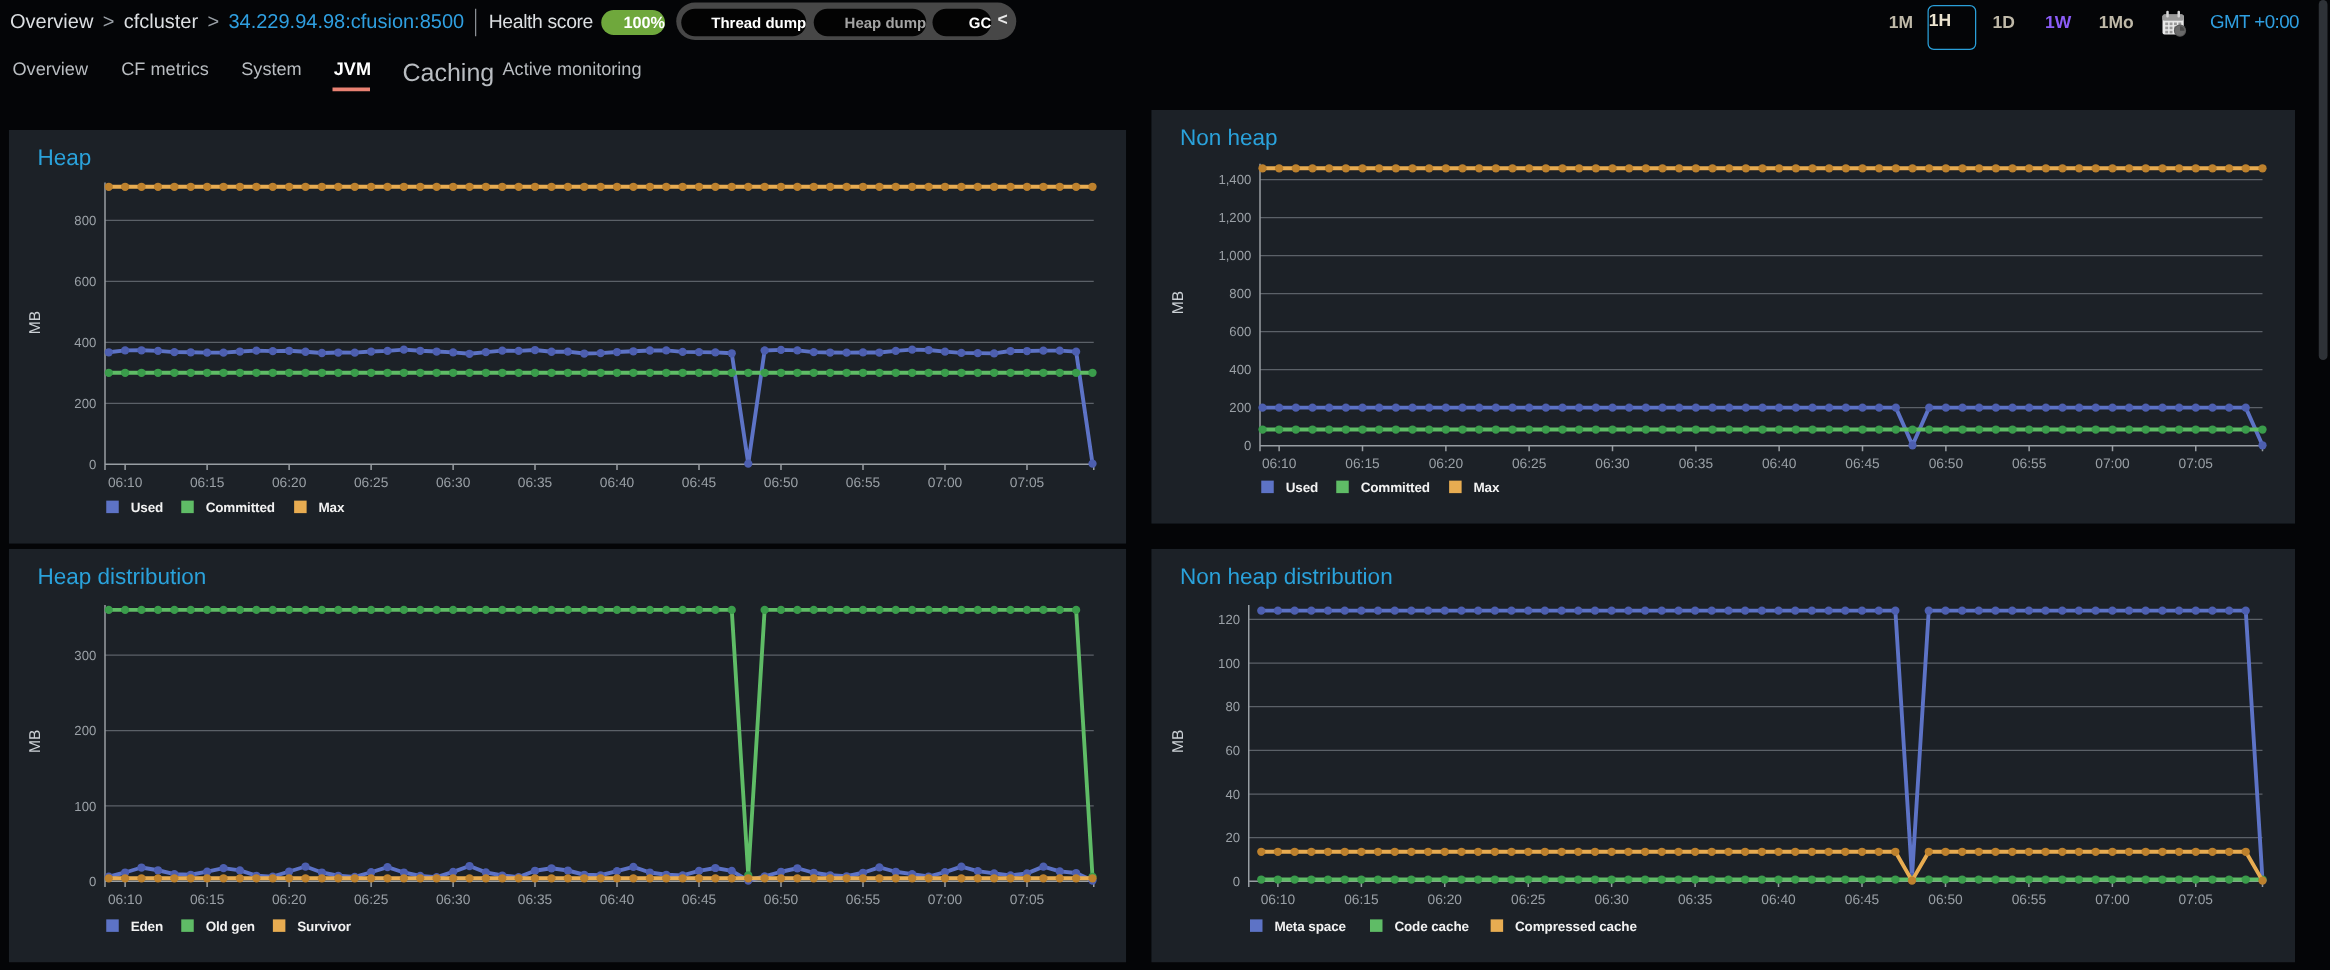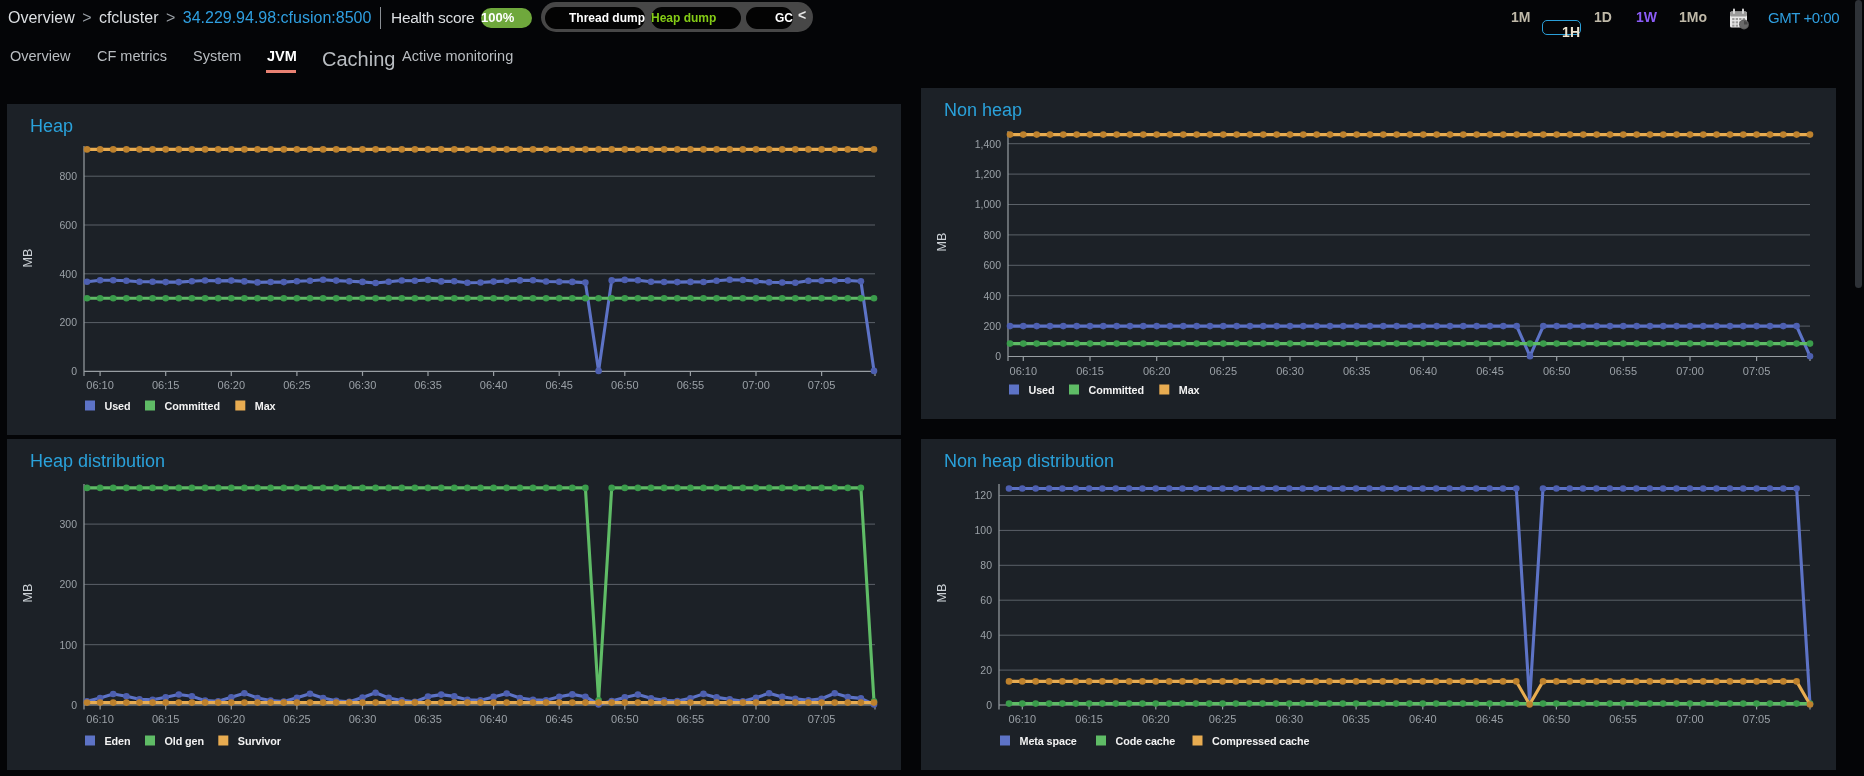--- a/index.html
+++ b/index.html
@@ -4,29 +4,29 @@
 * { margin:0; padding:0; box-sizing:border-box; }
 html,body { width:1864px; height:776px; background:#040507; overflow:hidden;
   font-family:"Liberation Sans", sans-serif; }
 .abs { position:absolute; }
 </style></head>
 <body>
 
 <div class="abs" style="left:8px;top:9px;font-size:16px;color:#dcdfe2;white-space:nowrap">Overview <span style="color:#9aa0a6;margin:0 3px">&gt;</span> cfcluster <span style="color:#9aa0a6;margin:0 3px">&gt;</span> <span style="color:#2f9fe0">34.229.94.98:cfusion:8500</span></div>
 <div class="abs" style="left:380px;top:7px;width:1px;height:22px;background:#8a8f94"></div>
 <div class="abs" style="left:391px;top:9px;font-size:15.5px;letter-spacing:-0.3px;color:#dcdfe2">Health score</div>
-<div class="abs" style="left:481px;top:8px;width:51px;height:20px;background:#6fa83c;border-radius:10px;color:#fff;font-size:13px;font-weight:bold;text-align:left;line-height:20px">100%</div>
+<div class="abs" style="left:481px;top:8px;width:51px;height:20px;background:#6fa83c;border-radius:10px;color:#fff;font-size:13px;font-weight:bold;text-align:right;line-height:20px">100%</div>
 <div class="abs" style="left:541px;top:2px;width:272px;height:30px;background:#474747;border-radius:15px"></div>
 <div class="abs" style="left:545px;top:6.5px;width:100px;height:22px;background:#030303;border-radius:11px;color:#fff;font-size:12px;font-weight:bold;text-align:right;line-height:22px">Thread dump</div>
-<div class="abs" style="left:651px;top:6.5px;width:90px;height:22px;background:#030303;border-radius:11px;color:#84cc16;font-size:12px;font-weight:bold;text-align:left;line-height:22px">Heap dump</div>
+<div class="abs" style="left:651px;top:6.5px;width:90px;height:22px;background:#030303;border-radius:11px;color:#a3a3a3;font-size:12px;font-weight:bold;text-align:right;line-height:22px">Heap dump</div>
 <div class="abs" style="left:746px;top:6.5px;width:47px;height:22px;background:#030303;border-radius:11px;color:#fff;font-size:12px;font-weight:bold;text-align:right;line-height:22px">GC</div>
 <div class="abs" style="left:798px;top:7px;color:#e8e8e8;font-size:14px;font-weight:bold">&lt;</div>
 
 <div class="abs" style="left:1511px;top:9px;font-size:14px;font-weight:600;color:#bfb9a8">1M</div>
-<div class="abs" style="left:1542px;top:20px;width:39px;height:15px;border:1.5px solid #2a9fd8;border-radius:5px;color:#ece4d0;font-size:14px;font-weight:600;text-align:right;line-height:23px">1H</div>
+<div class="abs" style="left:1542px;top:4px;width:39px;height:36px;border:1.5px solid #2a9fd8;border-radius:5px;color:#ece4d0;font-size:14px;font-weight:600;text-align:left;line-height:23px">1H</div>
 <div class="abs" style="left:1594px;top:9px;font-size:14px;font-weight:600;color:#bfb9a8">1D</div>
 <div class="abs" style="left:1636px;top:9px;font-size:14px;font-weight:600;color:#8b5cf6">1W</div>
 <div class="abs" style="left:1679px;top:9px;font-size:14px;font-weight:600;color:#bfb9a8">1Mo</div>
 <svg width="24" height="24" viewBox="0 0 24 24" style="position:absolute;left:1728;top:8">
 <rect x="2" y="3.5" width="17" height="16" rx="1.6" fill="#e9e9e9"></rect>
 <rect x="2" y="3.5" width="17" height="5" rx="1.6" fill="#9a9a9a"></rect>
 <rect x="5" y="0.5" width="2" height="5.5" rx="0.9" fill="#d6d6d6"></rect>
 <rect x="14" y="0.5" width="2" height="5.5" rx="0.9" fill="#d6d6d6"></rect>
 <g fill="#9a9a9a">
 <rect x="4.2" y="10" width="2.3" height="2.1"></rect>

